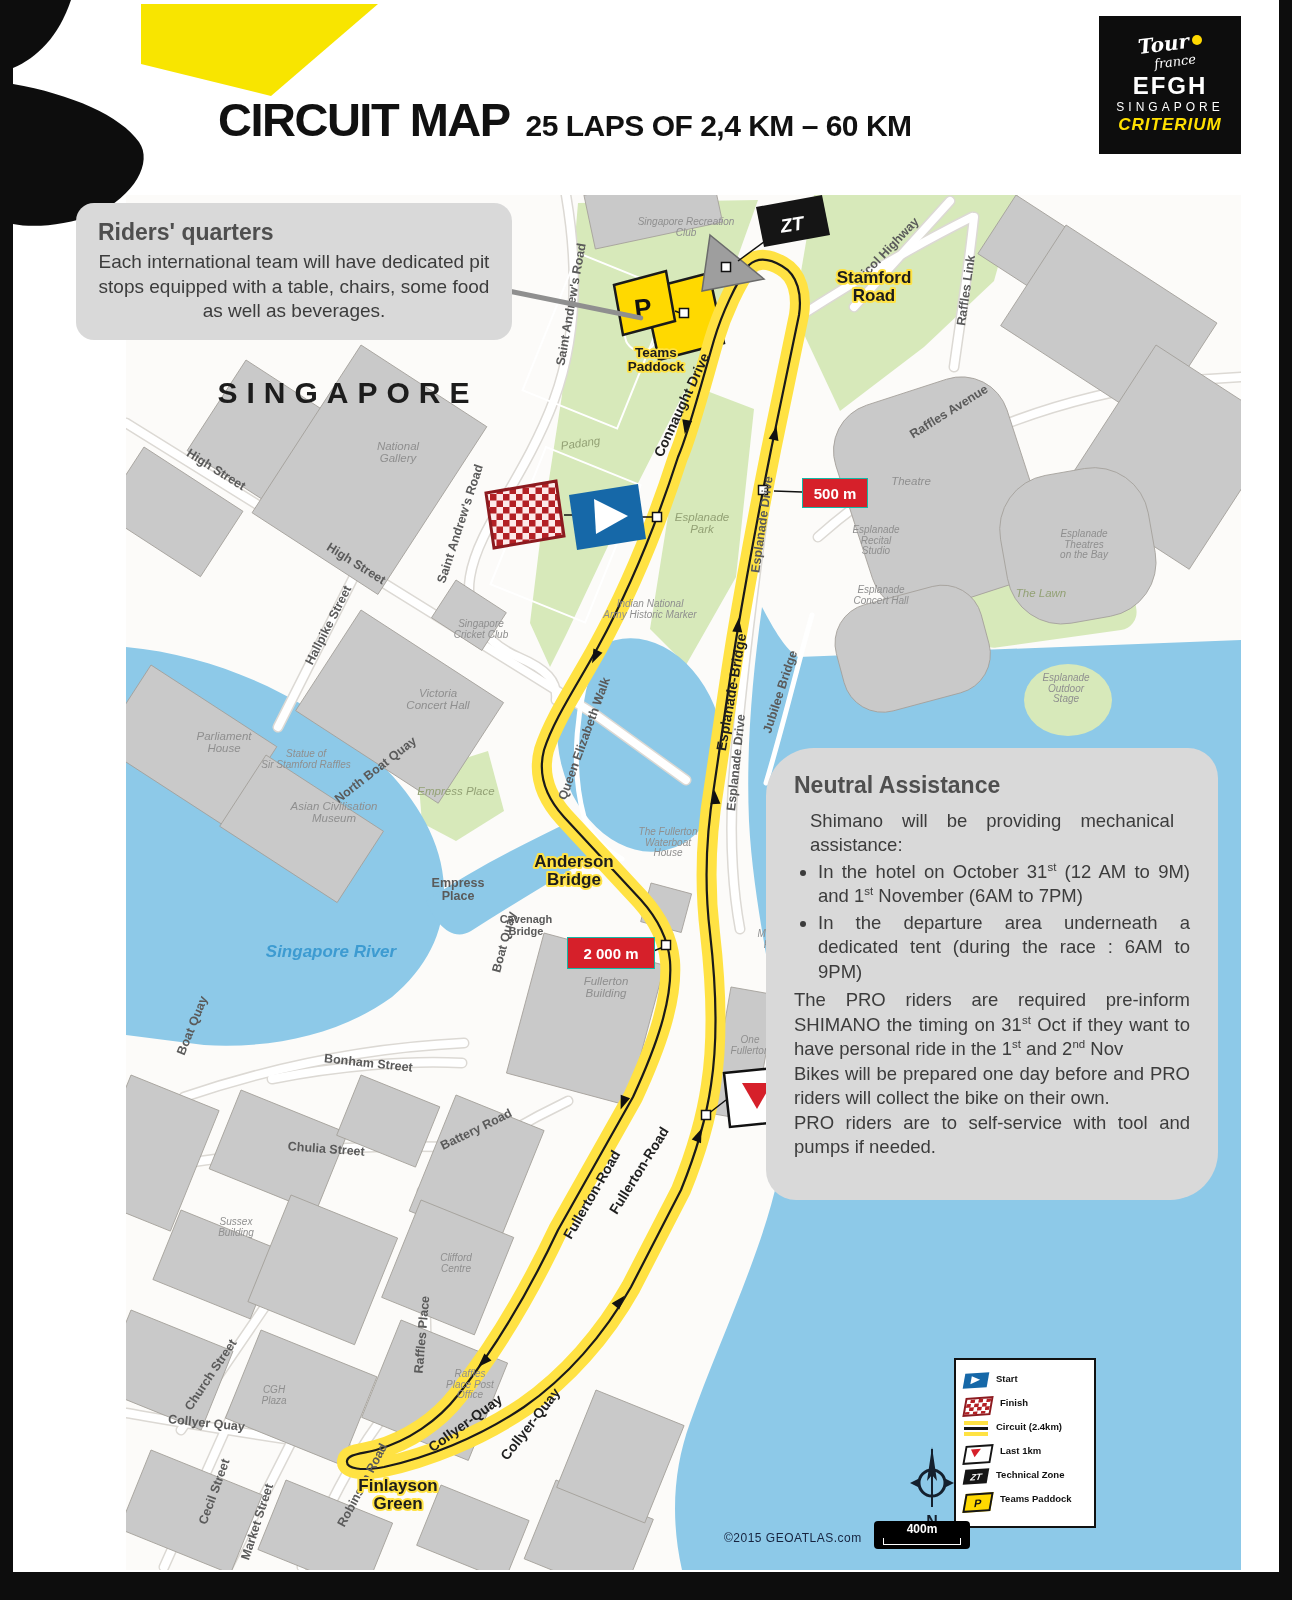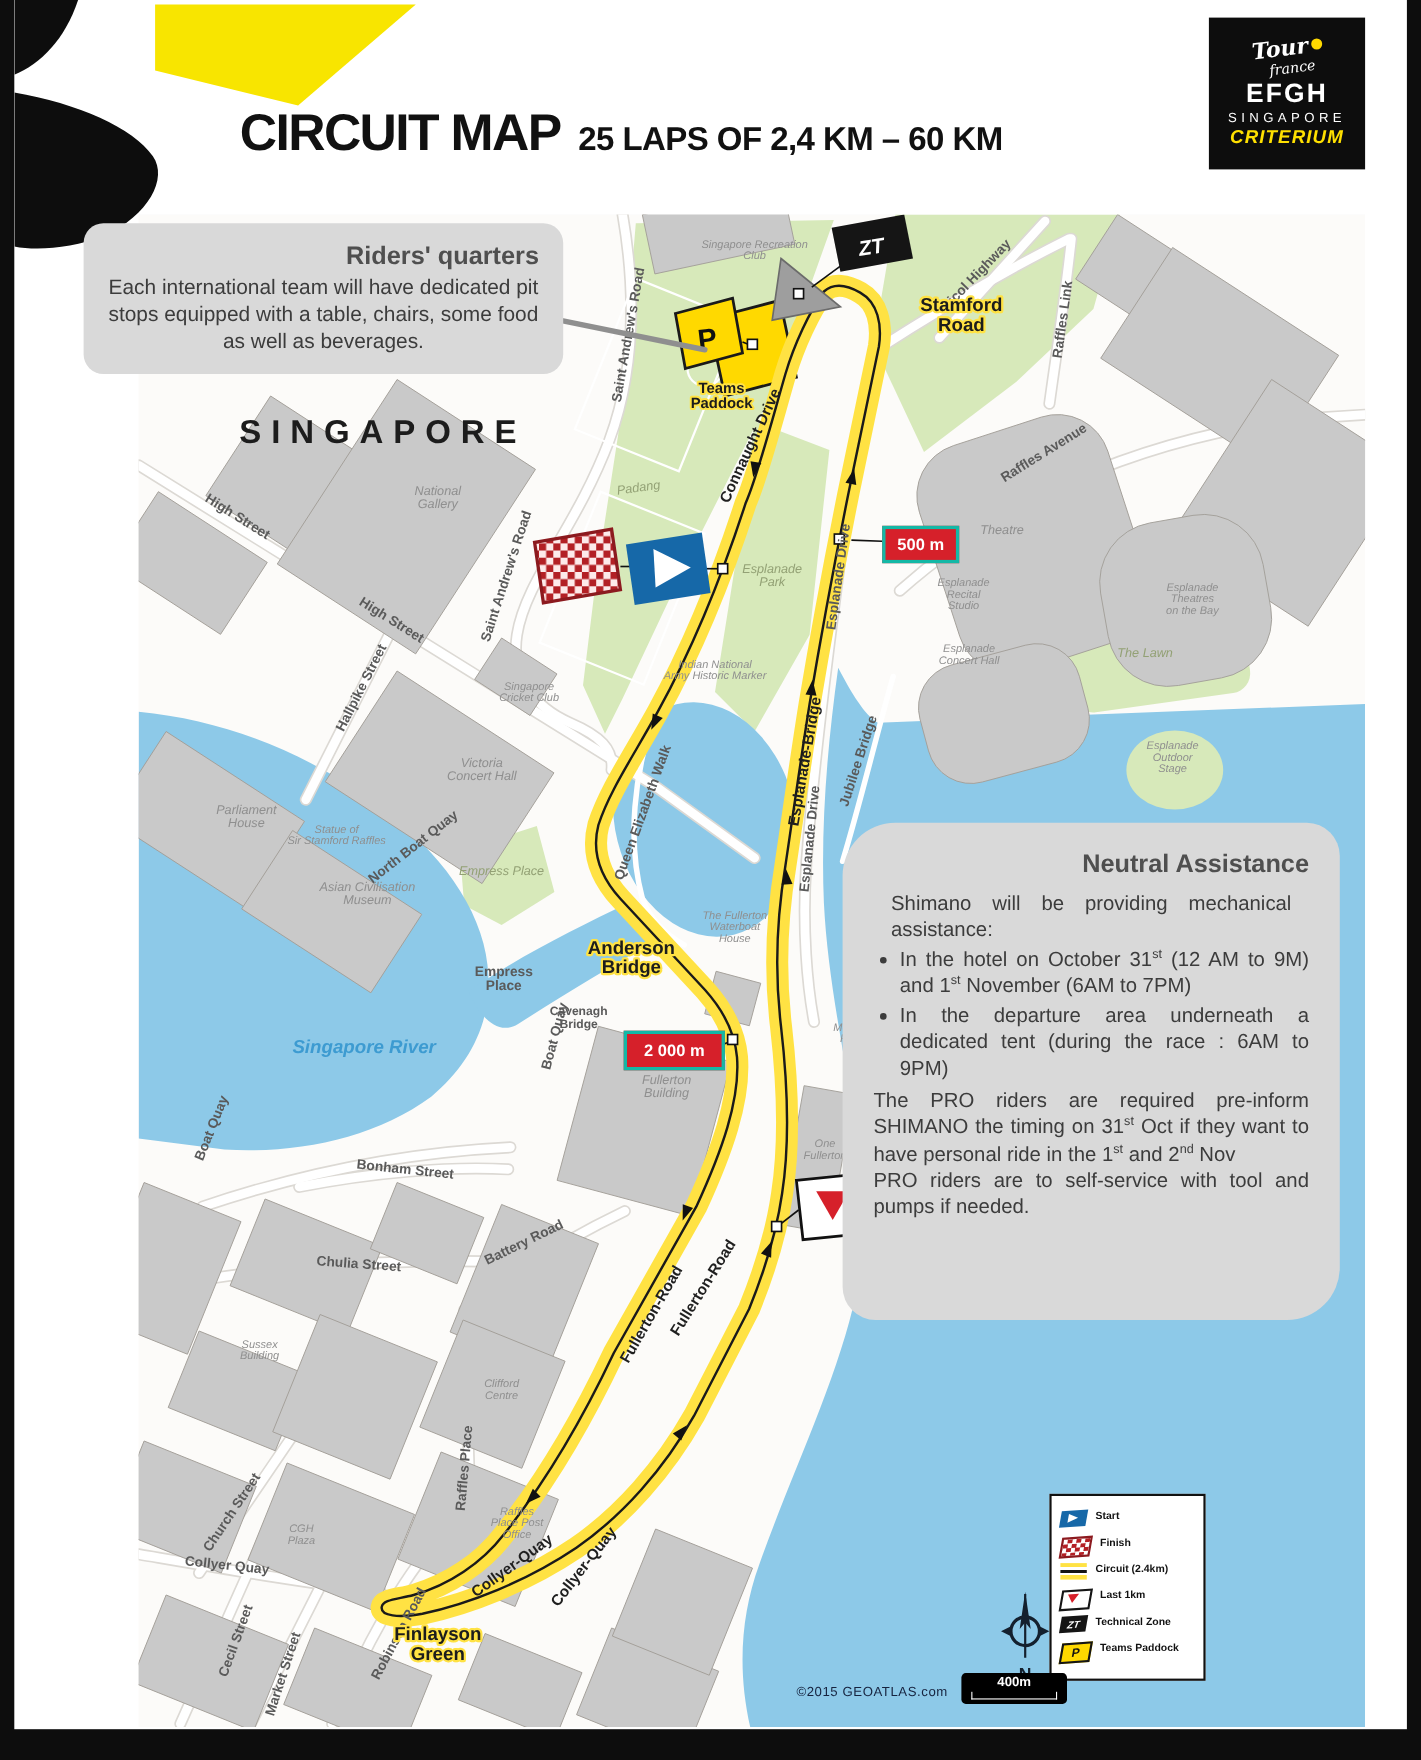--- a/index.html
+++ b/index.html
@@ -21,21 +21,21 @@
   .tdf .dot{display:inline-block;width:10px;height:10px;border-radius:50%;background:#ffd900;margin-left:2px;vertical-align:super}
   .tdf .t2{font-size:13px;display:inline-block;transform:rotate(-7deg);margin-left:10px}
   .logo-name{color:#fff;font-size:24px;font-weight:800;letter-spacing:2px;line-height:1}
   .logo-city{color:#fff;font-size:12px;letter-spacing:4px;margin-top:2px;line-height:1.2}
   .logo-event{color:#ffe000;font-size:17px;font-weight:800;font-style:italic;letter-spacing:1px;line-height:1.2}
 
   
   .map{position:absolute;left:113px;top:195px;width:1115px;height:1375px;z-index:1;background:#fcfbf9}
   .map svg.base{position:absolute;left:0;top:0}
 
-  .km-box{position:absolute;background:#d6202a;border:3px solid #14b8a6;color:#fff;font-weight:700;
+  .km-box{position:absolute;background:#d6202a;border:1px solid #14b8a6;color:#fff;font-weight:700;
           font-size:15px;display:flex;align-items:center;justify-content:center;z-index:3}
 
   
   .legend{position:absolute;left:828px;top:1163px;width:142px;background:#fff;border:2px solid #111;
           padding:9px 8px;z-index:3;box-sizing:border-box}
   .lg-row{display:flex;align-items:flex-start;margin:4px 0;height:20px}
   .lg-label{font-size:9.5px;font-weight:700;color:#111;margin-left:8px;white-space:nowrap}
   .ic{width:24px;height:15px;flex:none;position:relative;transform:skew(-10deg,-4deg)}
   .ic-start{background:#1668a8}
   .ic-start::after{content:"";position:absolute;left:7px;top:3px;border-left:9px solid #fff;
@@ -54,21 +54,21 @@
   .compass{position:absolute;left:778px;top:1252px;z-index:3}
   .scalebar{position:absolute;left:748px;top:1326px;width:96px;height:28px;background:#000000;border-radius:4px;
             z-index:3;color:#fff;font-size:12px;font-weight:700;text-align:center;line-height:17px}
   .scalebar::after{content:"";position:absolute;left:9px;right:9px;bottom:4px;height:6px;
                    border:1.5px solid #fff;border-top:none}
   .credit{position:absolute;left:598px;top:1336px;z-index:3;font-size:12px;font-weight:400;
           color:#16233f;letter-spacing:0.5px}
 
   
   .callout{position:absolute;background:#d9d9d9;z-index:6;color:#3c3c3c}
-  .callout h2{margin:0 0 4px;font-size:23px;font-weight:700;color:#4f4f4f;text-align:right}
+  .callout h2{margin:0 0 4px;font-size:23px;font-weight:700;color:#4f4f4f;text-align:left}
   .rq{left:63px;top:203px;width:436px;border-radius:18px;padding:16px 22px;text-align:center;box-sizing:border-box}
   .rq p{margin:0;font-size:19px;line-height:1.3}
   .na{left:753px;top:748px;width:452px;min-height:452px;border-radius:48px 30px 48px 30px;
       padding:24px 28px 26px;box-sizing:border-box}
   .na .intro{margin:10px 16px 0;font-size:18.5px;line-height:1.32}
   .na ul{margin:2px 0 4px;padding-left:24px}
   .na li{font-size:18.5px;line-height:1.32;text-align:justify;margin:2px 0}
   .na p{margin:0;font-size:18.5px;line-height:1.32;text-align:justify}
   .na p.gap{}
   .na sup,.rq sup{font-size:0.62em}
@@ -412,16 +412,17 @@
   </div>
 
   <div class="callout na">
     <h2>Neutral Assistance</h2>
     <p class="intro">Shimano will be providing mechanical assistance:</p>
     <ul>
       <li>In the hotel on October 31<sup>st</sup> (12 AM to 9M) and 1<sup>st</sup> November (6AM to 7PM)</li>
       <li>In the departure area underneath a dedicated tent (during the race : 6AM to 9PM)</li>
     </ul>
     <p class="gap">The PRO riders are required pre-inform SHIMANO the timing on 31<sup>st</sup> Oct if they want to have personal ride in the 1<sup>st</sup> and 2<sup>nd</sup> Nov</p>
+    <p>Bikes will be prepared one day before and PRO riders will collect the bike on their own.</p>
     <p>PRO riders are to self-service with tool and pumps if needed.</p>
   </div>
 
 </div>
 
 </body></html>

